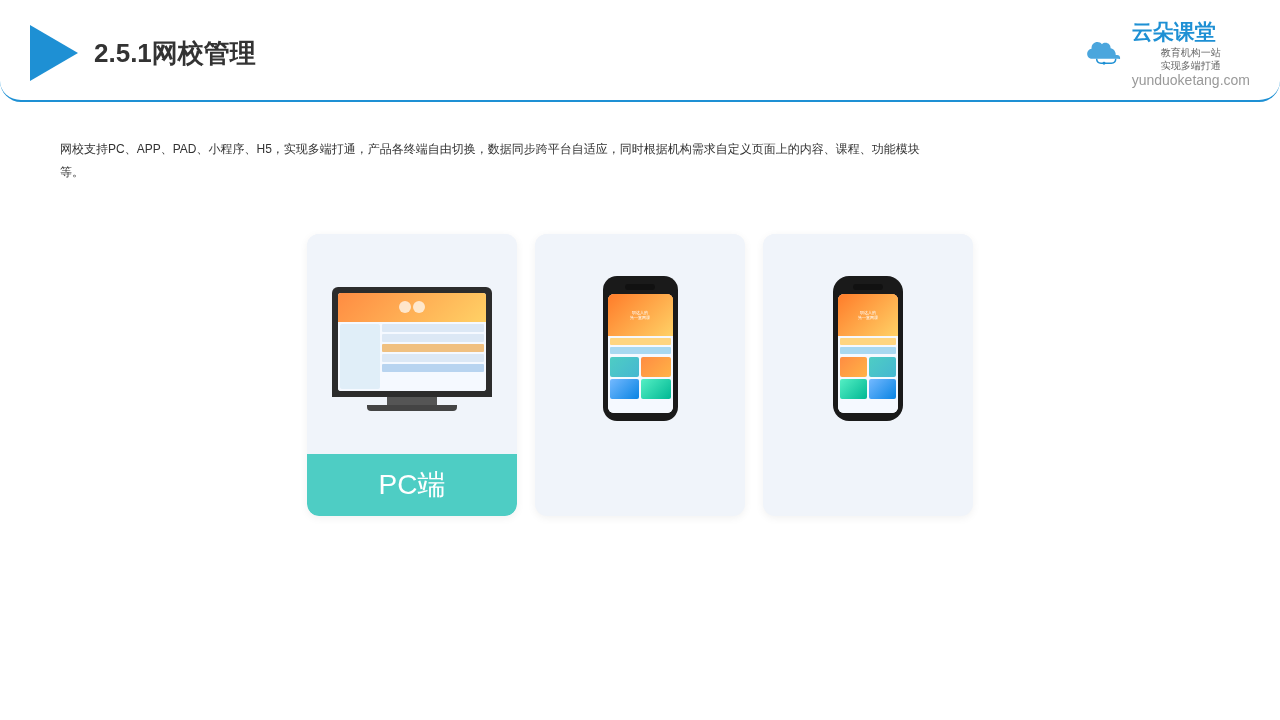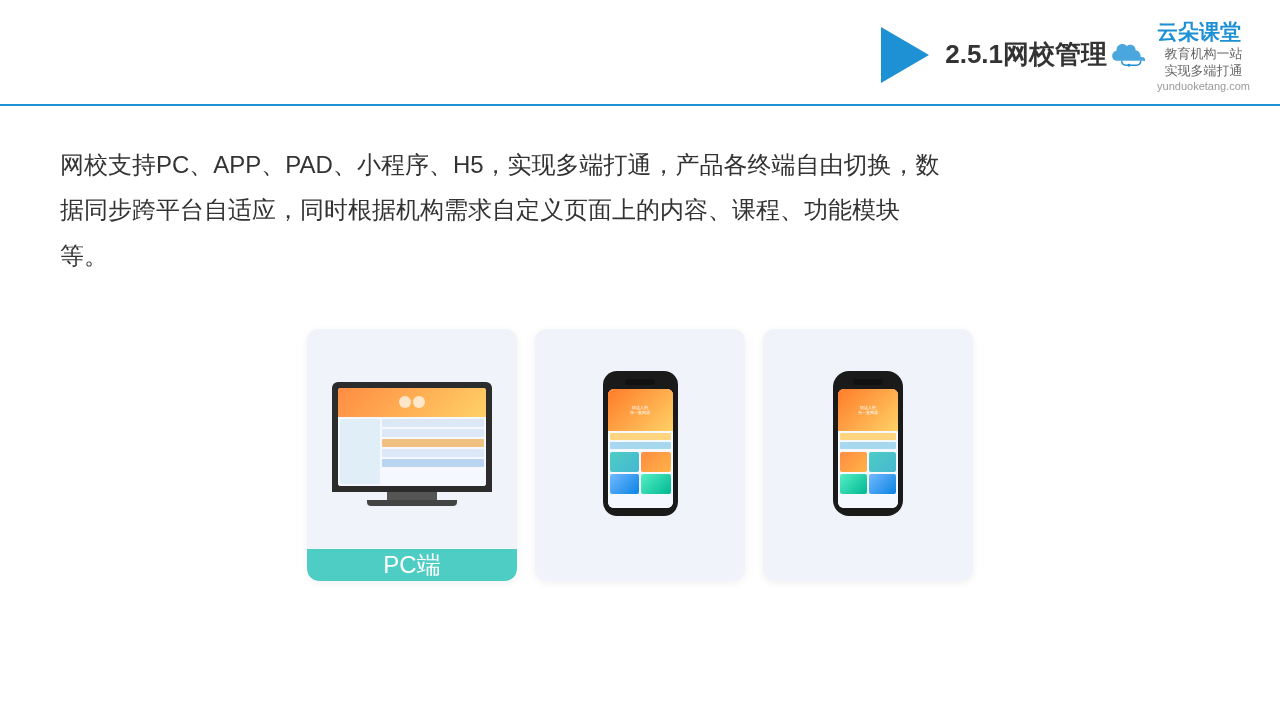--- a/index.html
+++ b/index.html
@@ -9,23 +9,24 @@
       background: #ffffff;
       font-family: 'Microsoft YaHei', '微软雅黑', Arial, sans-serif;
       overflow: hidden;
       position: relative;
     }
 
     
     .header {
       display: flex;
       align-items: center;
-      justify-content: flex-end;
+      justify-content: space-between;
       padding: 18px 30px 12px 30px;
       border-bottom: 2px solid #1e90d4;
+      border-radius: 21px;
     }
     .header-left {
       display: flex;
       align-items: center;
       gap: 16px;
     }
     .logo-triangle {
       width: 0;
       height: 0;
       border-top: 28px solid transparent;
@@ -50,34 +51,34 @@
     .cloud-icon {
       width: 44px;
       height: 30px;
     }
     .brand-name {
       font-size: 21px;
       color: #1e90d4;
       font-weight: bold;
     }
     .brand-sub {
-      font-size: 13px;
+      font-size: 10px;
       color: #666;
       text-align: center;
       line-height: 1.3;
     }
     .brand-url {
-      font-size: 11px;
+      font-size: 14px;
       color: #999;
     }
 
     
     .description {
       padding: 36px 60px 20px 60px;
-      font-size: 24px;
+      font-size: 12px;
       color: #333;
       line-height: 1.9;
       max-width: 1000px;
     }
 
     
     .cards-container {
       display: flex;
       justify-content: center;
       gap: 18px;
@@ -300,22 +301,22 @@
       height: 22px;
       border-radius: 2px;
     }
 
     
     .card-label {
       width: 100%;
       background: #4ecdc4;
       color: white;
       text-align: center;
-      padding: 0 10px;
-      font-size: 24px;
+      padding: 12px 10px;
+      font-size: 28px;
       font-weight: 500;
       border-radius: 0 0 12px 12px;
     }
 
     .screen-stripe-orange { background: linear-gradient(135deg, #ff8c42, #ffb347); }
     .screen-stripe-teal { background: linear-gradient(135deg, #4ecdc4, #45b7d1); }
     .screen-stripe-blue { background: linear-gradient(135deg, #74b9ff, #0984e3); }
     .screen-stripe-green { background: linear-gradient(135deg, #55efc4, #00b894); }
     .screen-stripe-yellow { background: linear-gradient(135deg, #ffd166, #f9ca24); }
     .screen-stripe-pink { background: linear-gradient(135deg, #fd79a8, #e84393); }

